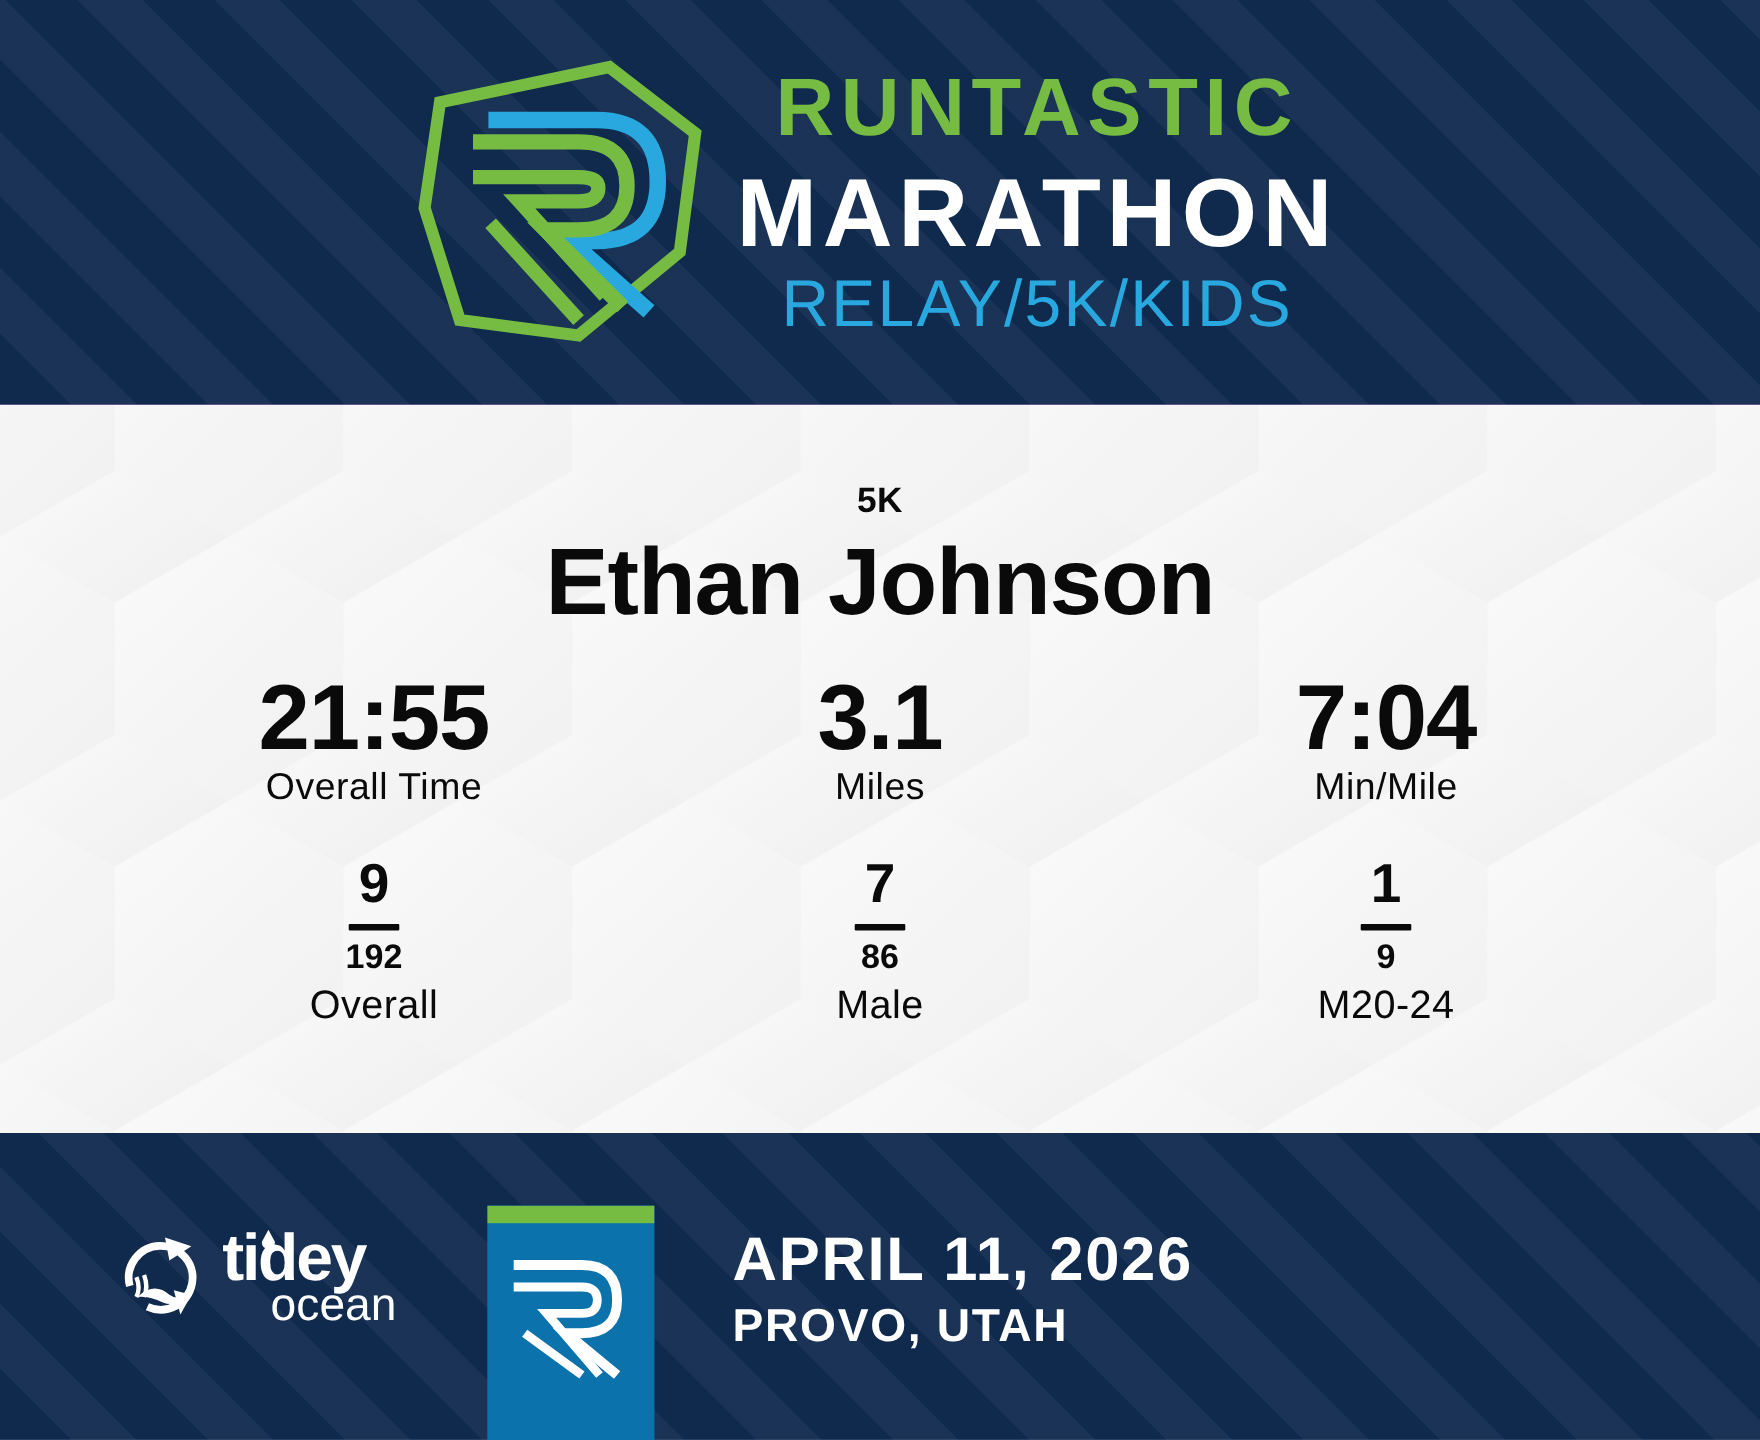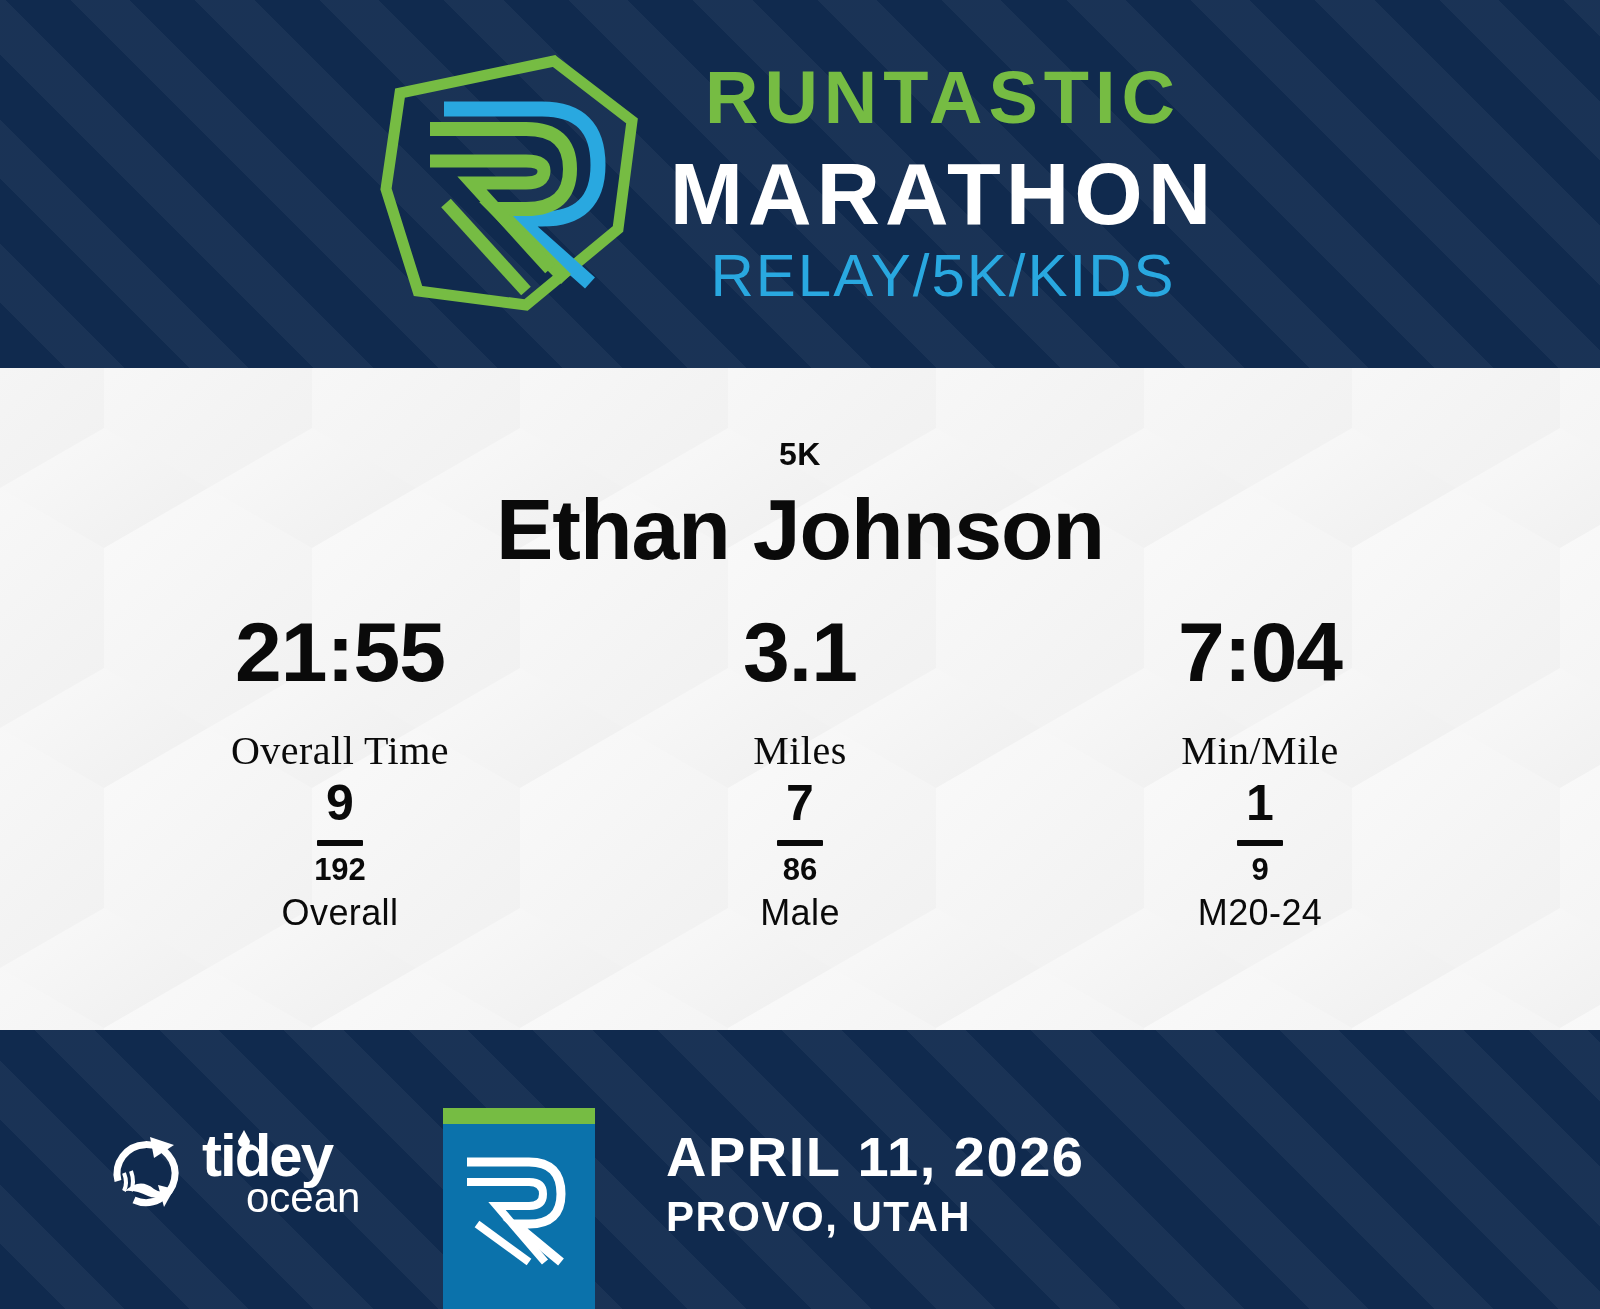--- a/index.html
+++ b/index.html
@@ -144,26 +144,25 @@
     flex: 1 1 0;
     text-align: center;
   }
   .stat-value {
     font-size: 84px;
     font-weight: 700;
     letter-spacing: -1px;
     line-height: 1;
   }
   .stat-label {
-    margin-top: 37px;
-    font-size: 40px;
+    margin-top: 4px;
+    font-size: 34px;
     font-weight: 300;
     letter-spacing: 0.5px;
     line-height: 1;
-    font-family: Liberation Serif, serif;
   }
 
   .ranks-row {
     position: absolute;
     top: 410px;
     left: 110px;
     width: 1380px;
     display: flex;
   }
   .rank-col {
@@ -199,21 +198,21 @@
 
   
   .footer {
     position: absolute;
     left: 0; top: 1030px;
     width: 1600px;
     height: 279px;
   }
   .footer-inner {
     position: absolute;
-    left: 0; top: 16px;
+    left: 0; top: 4px;
     width: 1600px; height: 243px;
   }
 
   .sponsor {
     position: absolute;
     left: 104px;
     top: 78px;
     display: flex;
     align-items: center;
     gap: 16px;

